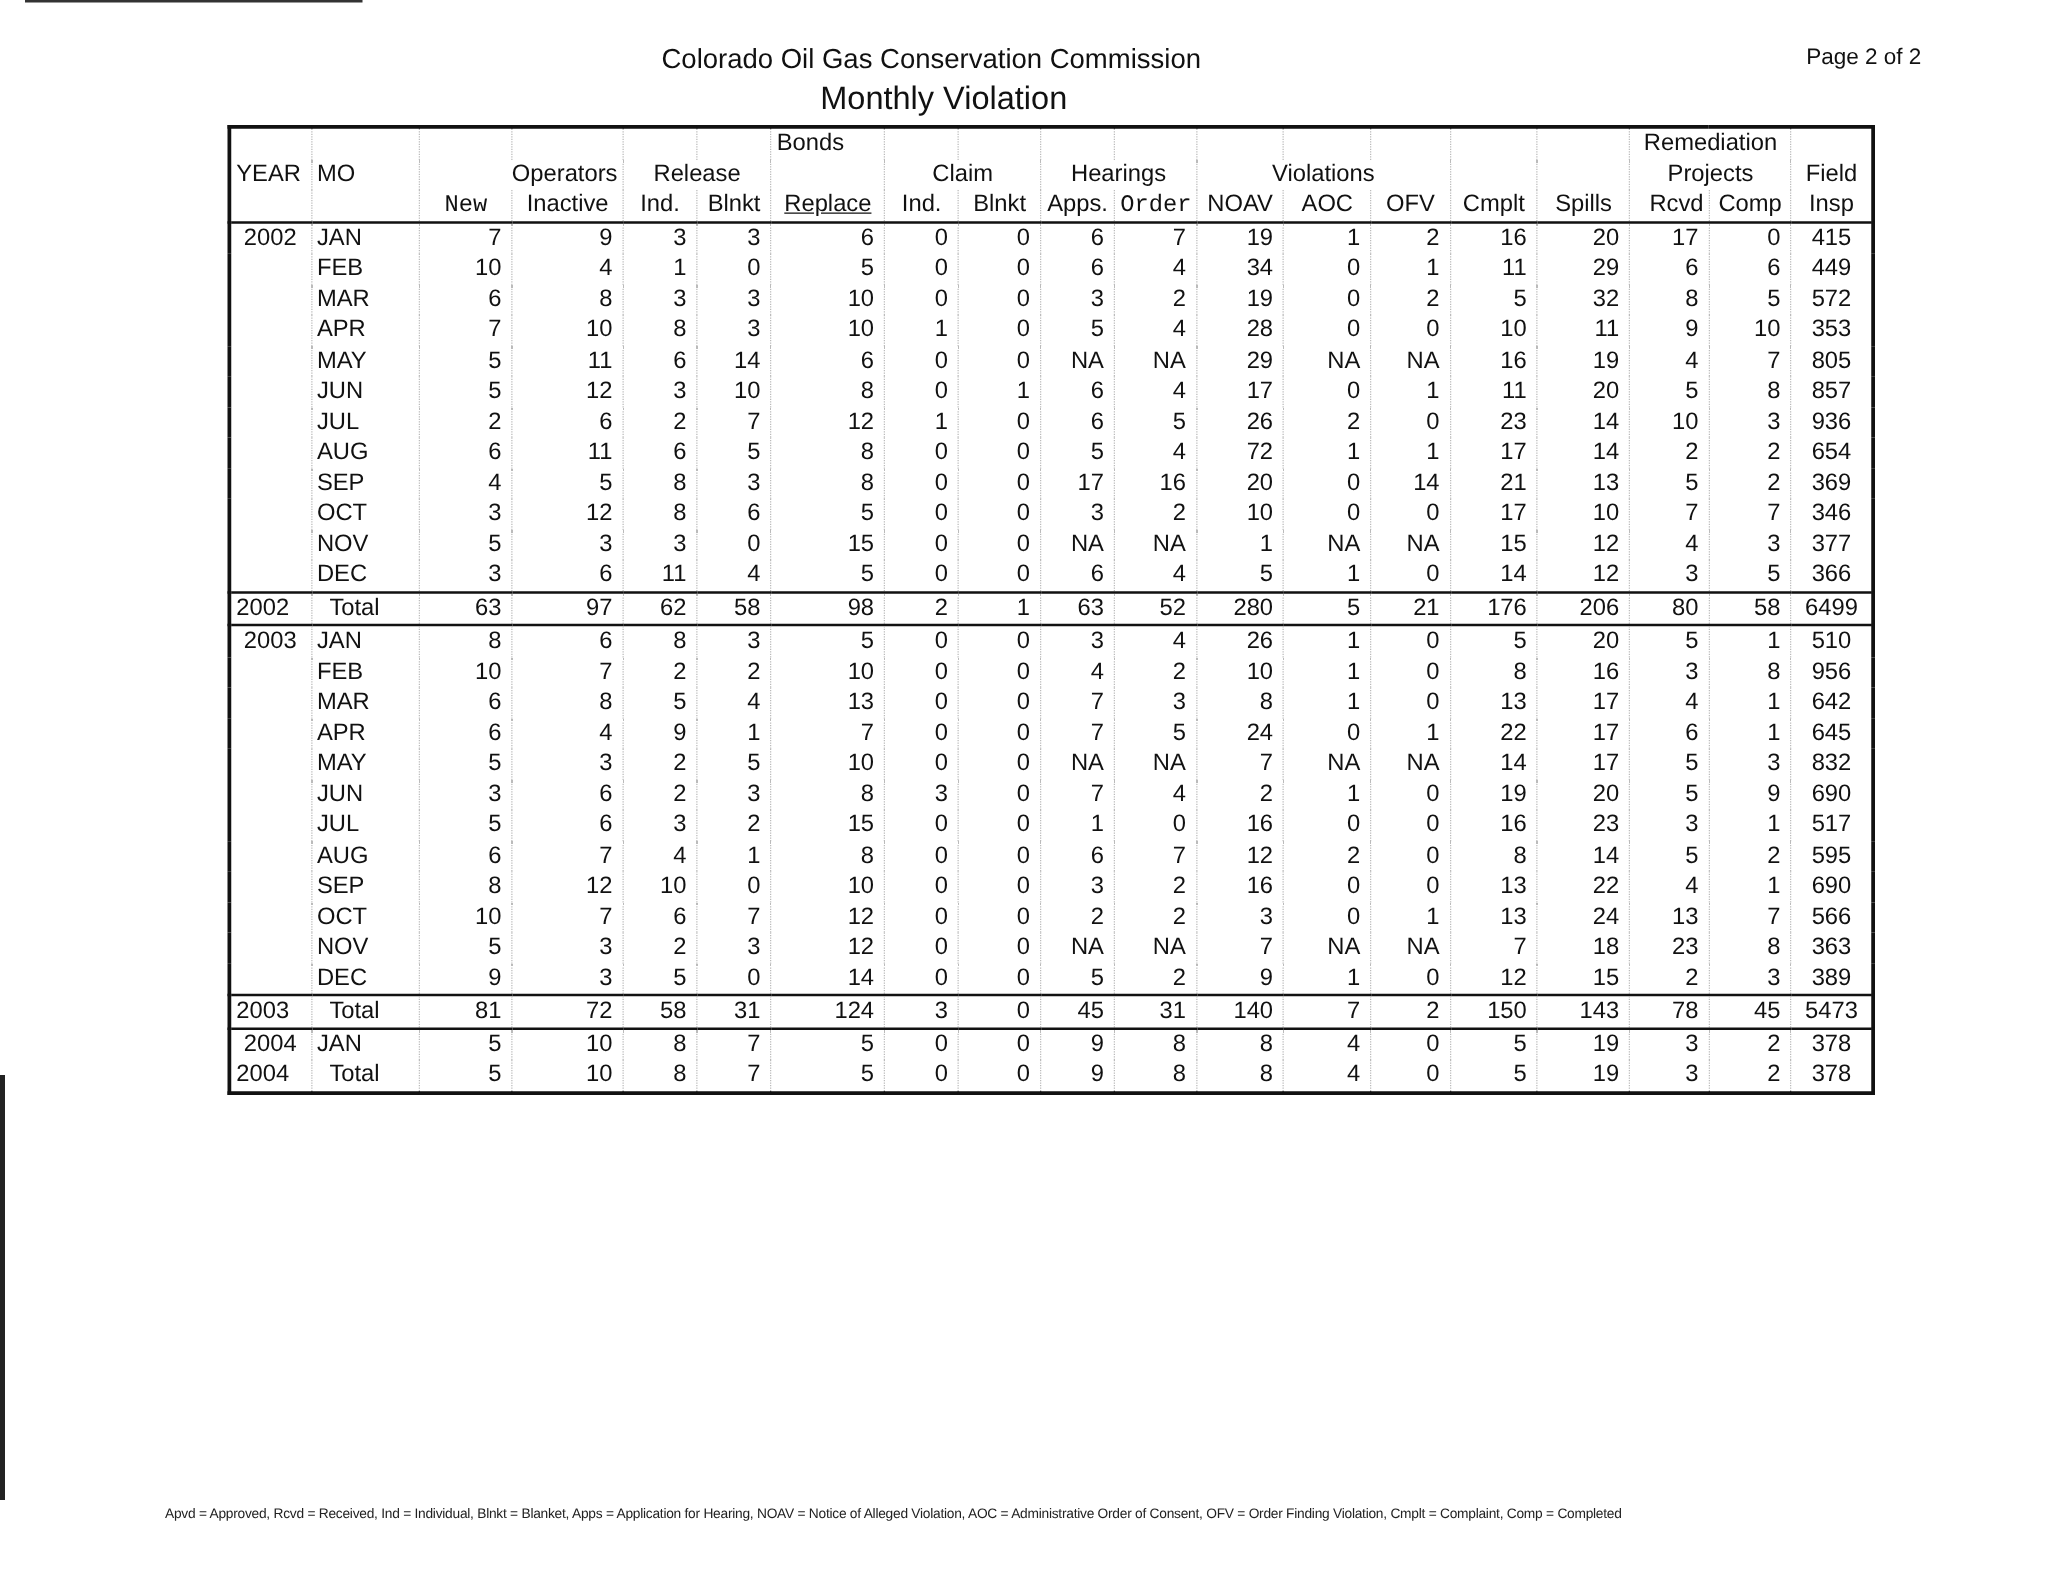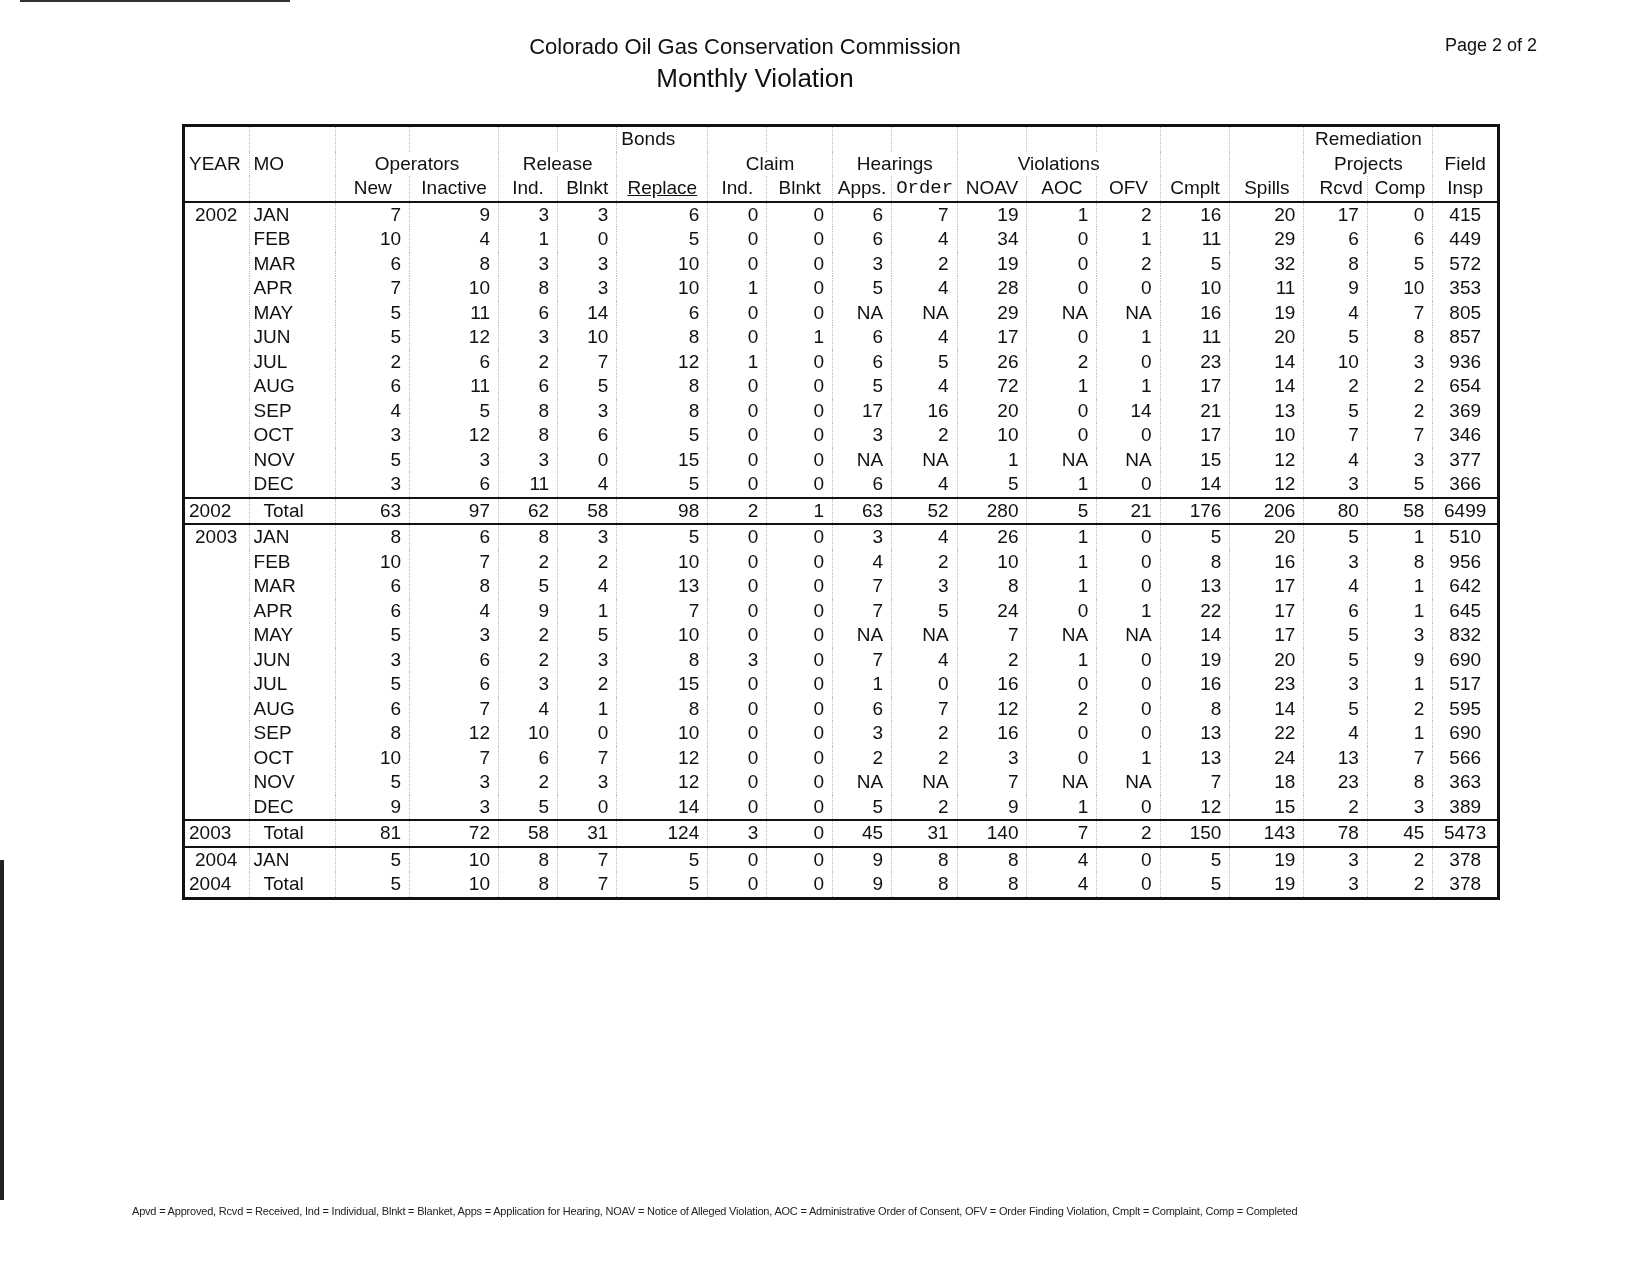--- a/index.html
+++ b/index.html
@@ -22,21 +22,21 @@
   .header-subtitle {
     position: absolute; left: 0; width: 1650px; text-align: center;
     font-size: 26px; top: 63px; padding-right: 140px; box-sizing: border-box;
   }
   .page-number {
     position: absolute; left: 1445px; top: 35px; font-size: 18px;
   }
   .stats-table {
     position: absolute; left: 182px; top: 100px; width: 1318px;
     border-collapse: collapse; border: 3px solid #111;
-    font-size: 19px; table-layout: fixed; margin-top: 24px;
+    font-size: 19px; table-layout: fixed;
   }
   .stats-table td, .stats-table th {
     padding: 0 4px; height: 24.5px; line-height: 24px; font-weight: normal;
     white-space: nowrap; border-right: 1px dotted #bbb;
   }
   .stats-table th { font-size: 19px; }
   .stats-table td.num { text-align: right; padding-right: 8px; }
   .stats-table td.c { text-align: center; }
   .hdr-row th { border-bottom: none; }
   .hdr-row-last th { border-bottom: 2px solid #111; }
@@ -97,35 +97,35 @@
         <th></th>
         <th></th>
         <th></th>
         <th></th>
       <th colspan="2" style="text-align:center">Remediation</th>
       <th></th>
     </tr>
     <tr class="hdr-row">
       <th style="text-align:left">YEAR</th>
       <th style="text-align:left">MO</th>
-      <th colspan="2" style="text-align:center">Operators</th>
+      <th colspan="2" style="text-align:right">Operators</th>
       <th colspan="2" style="text-align:center">Release</th>
       <th></th>
       <th colspan="2" style="text-align:center">Claim</th>
       <th colspan="2" style="text-align:center">Hearings</th>
       <th colspan="3" style="text-align:center">Violations</th>
       <th></th>
         <th></th>
       <th colspan="2" style="text-align:center">Projects</th>
       <th style="text-align:center">Field</th>
     </tr>
     <tr class="hdr-row-last" id="col-header-row">
       <th></th>
         <th></th>
-    <th style="text-align: center;">New</th>
+    <th style="text-align: center; font-family: Liberation Mono, monospace;">New</th>
         <th style="text-align: center;">Inactive</th>
         <th style="text-align: center;">Ind.</th>
         <th style="text-align: center;">Blnkt</th>
         <th style="text-align: center; text-decoration: underline;">Replace</th>
         <th style="text-align: center;">Ind.</th>
         <th style="text-align: center;">Blnkt</th>
         <th style="text-align: center;">Apps.</th>
         <th style="text-align: center; font-family: Liberation Mono, monospace;">Order</th>
         <th style="text-align: center;">NOAV</th>
         <th style="text-align: center;">AOC</th>

